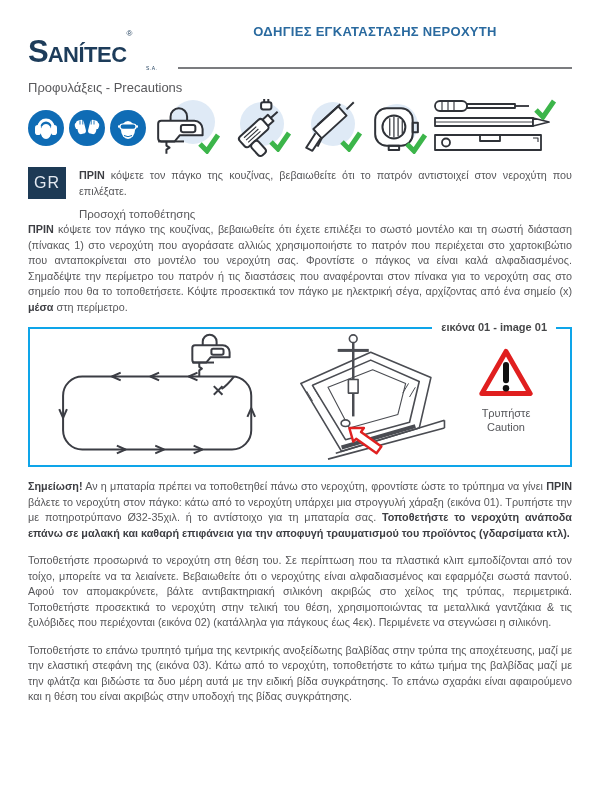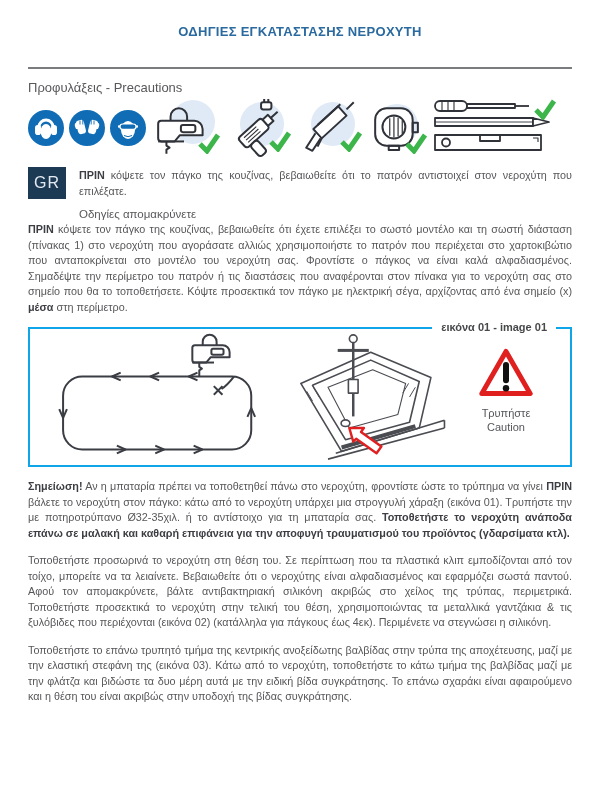--- a/index.html
+++ b/index.html
@@ -48,20 +48,24 @@
   .caution-txt{font-size:11px; color:#55565a; line-height:1.3; margin-top:3px;}
   
   .mt{margin-top:12px;}
 </style>
 </head>
 <body>
 
 <div class="page">
 
   <div class="header">
+    <div class="logo">
+      <span class="logo-first">S</span><span class="logo-rest">ANÍTEC</span><span class="logo-reg">®</span>
+      <span class="logo-sa">S.A.</span>
+    </div>
     <div class="title-wrap">
       <div class="doc-title">ΟΔΗΓΙΕΣ ΕΓΚΑΤΑΣΤΑΣΗΣ ΝΕΡΟΧΥΤΗ</div>
     </div>
   </div>
 
   <div class="prec-heading">Προφυλάξεις - Precautions</div>
 
   <div class="icons-row">
 
     <div class="ppe">
@@ -196,21 +200,21 @@
           </svg>
       </div>
     </div>
   </div>
 
   <div class="gr-row">
     <div class="gr-box">GR</div>
     <div class="gr-text body-text"><b>ΠΡΙΝ</b><span> κόψετε τον πάγκο της κουζίνας, βεβαιωθείτε ότι το πατρόν αντιστοιχεί στον νεροχύτη που επιλέξατε.</span></div>
   </div>
 
-  <div class="sub-heading">Οδηγίες απομακρύνετε</div>
+  <div class="sub-heading">Προσοχή τοποθέτησης</div>
   <div class="body-text"><b>ΠΡΙΝ</b><span> κόψετε τον πάγκο της κουζίνας, βεβαιωθείτε ότι έχετε επιλέξει το σωστό μοντέλο και τη σωστή διάσταση (πίνακας 1) στο νεροχύτη που αγοράσατε αλλιώς χρησιμοποιήστε το πατρόν που περιέχεται στο χαρτοκιβώτιο που ανταποκρίνεται στο μοντέλο του νεροχύτη σας. Φροντίστε ο πάγκος να είναι καλά αλφαδιασμένος. Σημαδέψτε την περίμετρο του πατρόν ή τις διαστάσεις που αναφέρονται στον πίνακα για το νεροχύτη σας στο σημείο που θα το τοποθετήσετε. Κόψτε προσεκτικά τον πάγκο με ηλεκτρική σέγα, αρχίζοντας από ένα σημείο (x) </span><b>μέσα</b><span> στη περίμετρο.</span></div>
 
   <div class="figure">
     <div class="fig-label">εικόνα 01 - image 01</div>
 
     <svg class="cutpath" width="214" height="96" viewBox="0 0 220 100">
       <g stroke="#3b3d44" stroke-width="2" fill="none" stroke-linejoin="round">
         <rect x="8" y="12" width="196" height="76" rx="20"></rect>
         <path d="M186,12 q-7,9 -13,13"></path>
         <path d="M165,22 l9,9 M174,22 l-9,9"></path>

